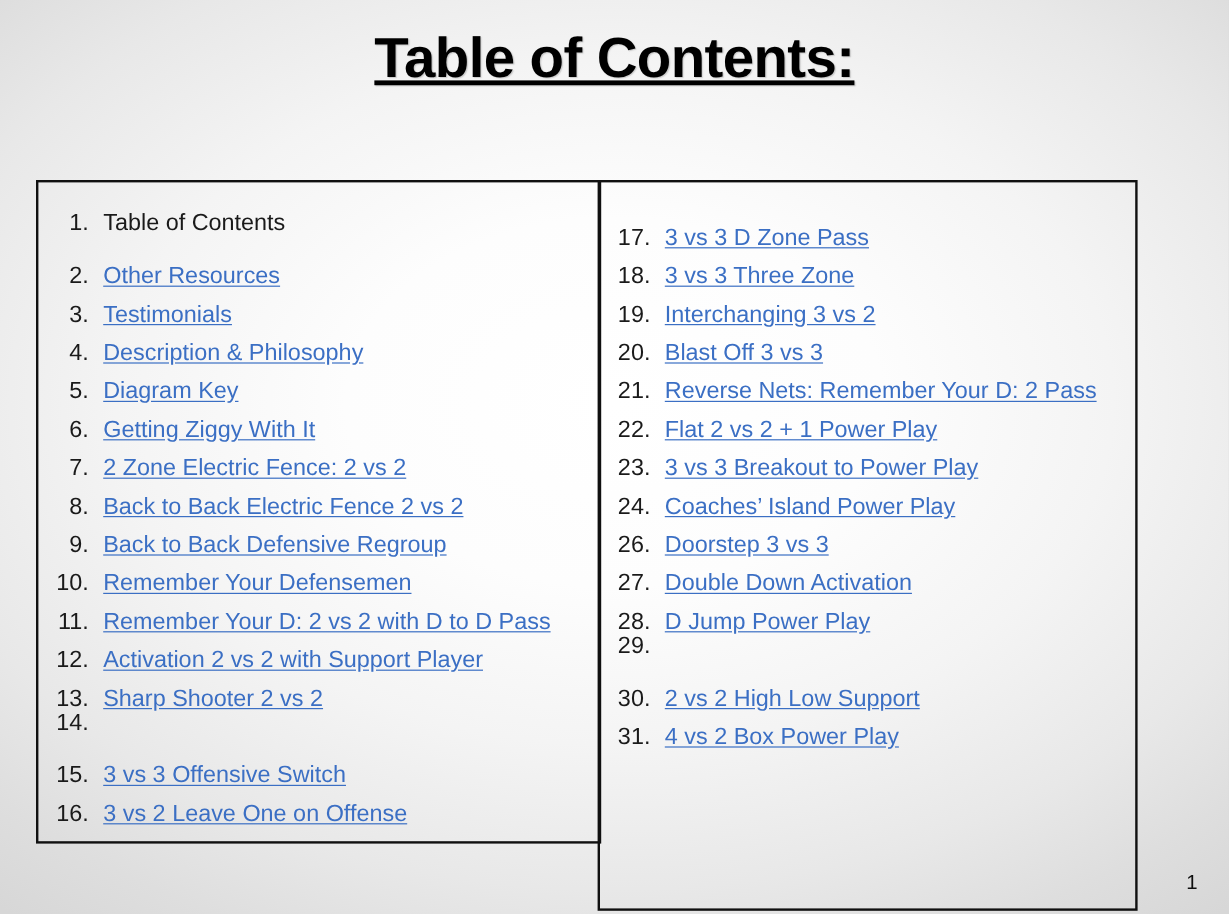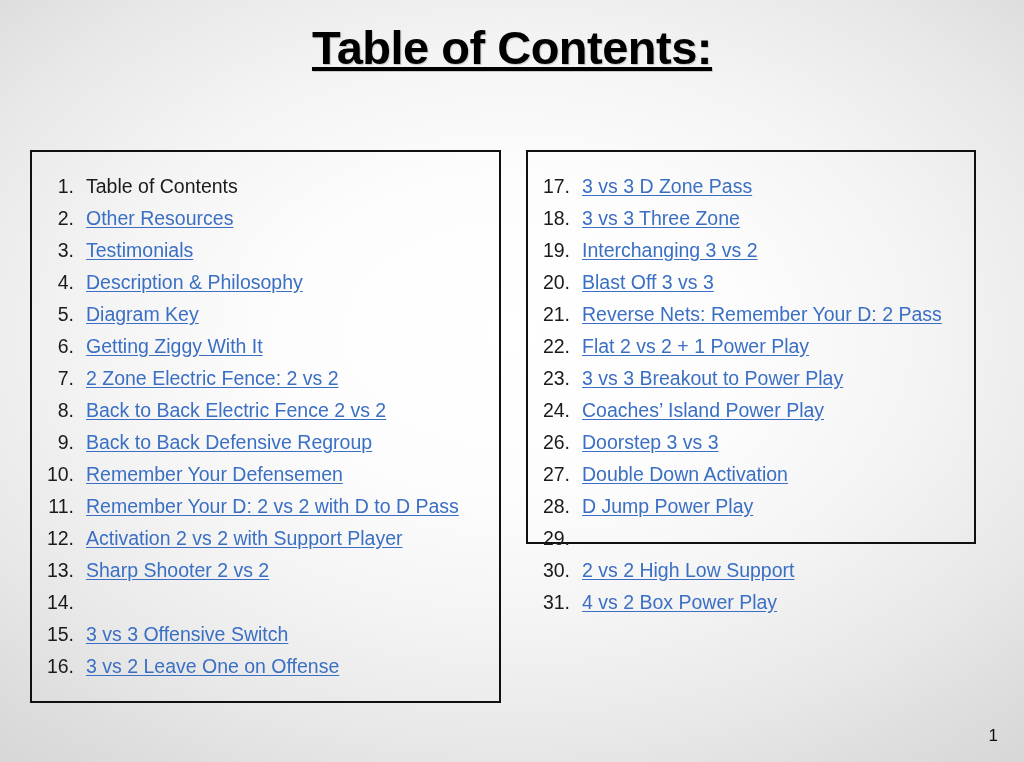--- a/index.html
+++ b/index.html
@@ -49,21 +49,21 @@
   
   .toc-box {
     position: absolute;
     top: 150px;
     border: 2px solid #101010;
     box-sizing: border-box;
     background: transparent;
     padding: 18px 10px 18px 8px;
   }
   .toc-box.left  { left: 30px;  width: 471px; height: 553px; }
-  .toc-box.right { left: 526px; width: 450px; height: 394px; }
+  .toc-box.right { left: 498px; width: 450px; height: 609px; }
 
   ol.toc-list {
     list-style: none;
     margin: 0;
     padding: 0;
   }
   ol.toc-list li {
     display: flex;
     align-items: baseline;
     height: 32px;
@@ -86,20 +86,21 @@
     color: #1a1a1a;
     text-decoration: none;
     font-size: 19.5px;
     text-align: right;
   }
   .entry.link {
     color: #3b6fc4;
     text-decoration: underline;
     text-underline-offset: 2px;
     cursor: pointer;
+    margin-top: 12px;
   }
 
   
   .page-number {
     position: absolute;
     right: 26px;
     bottom: 16px;
     font-size: 17px;
     color: #0f0f0f;
   }

